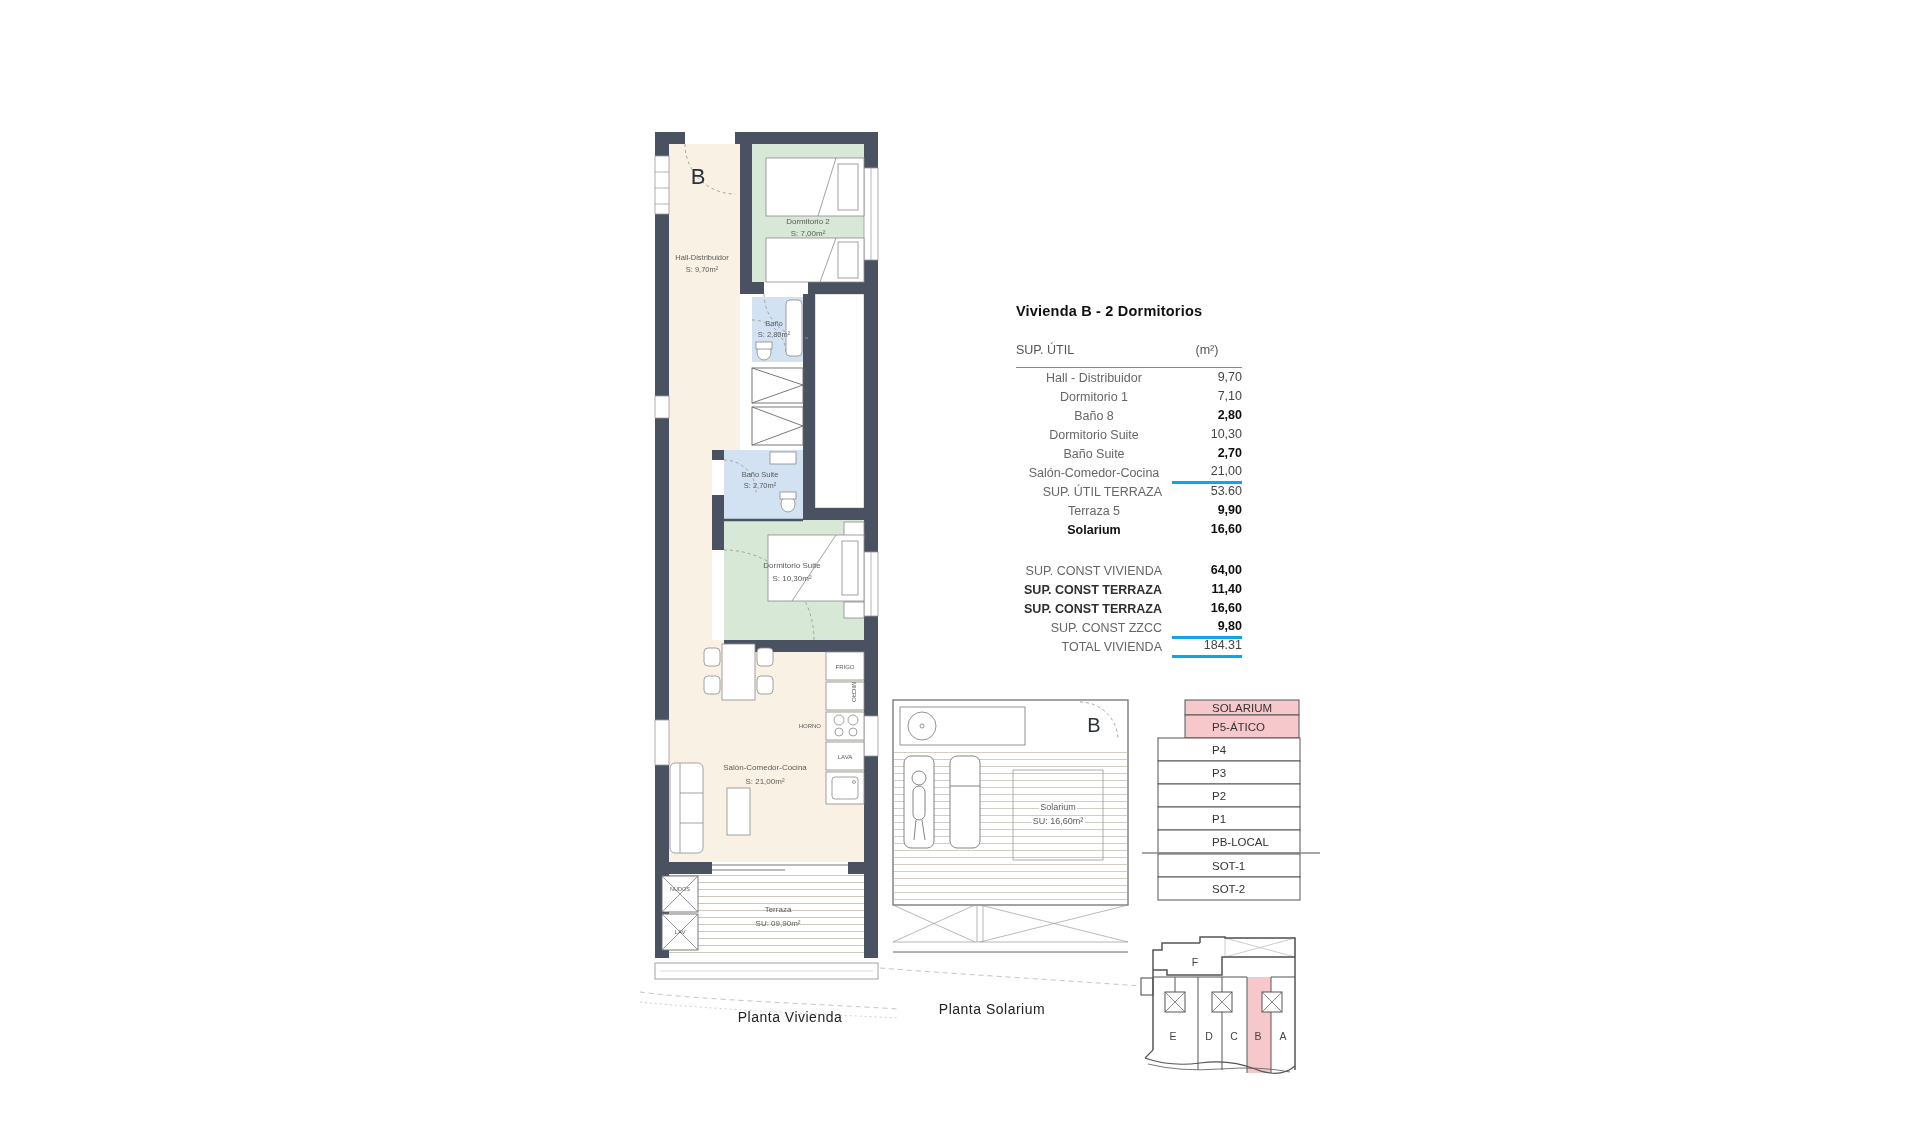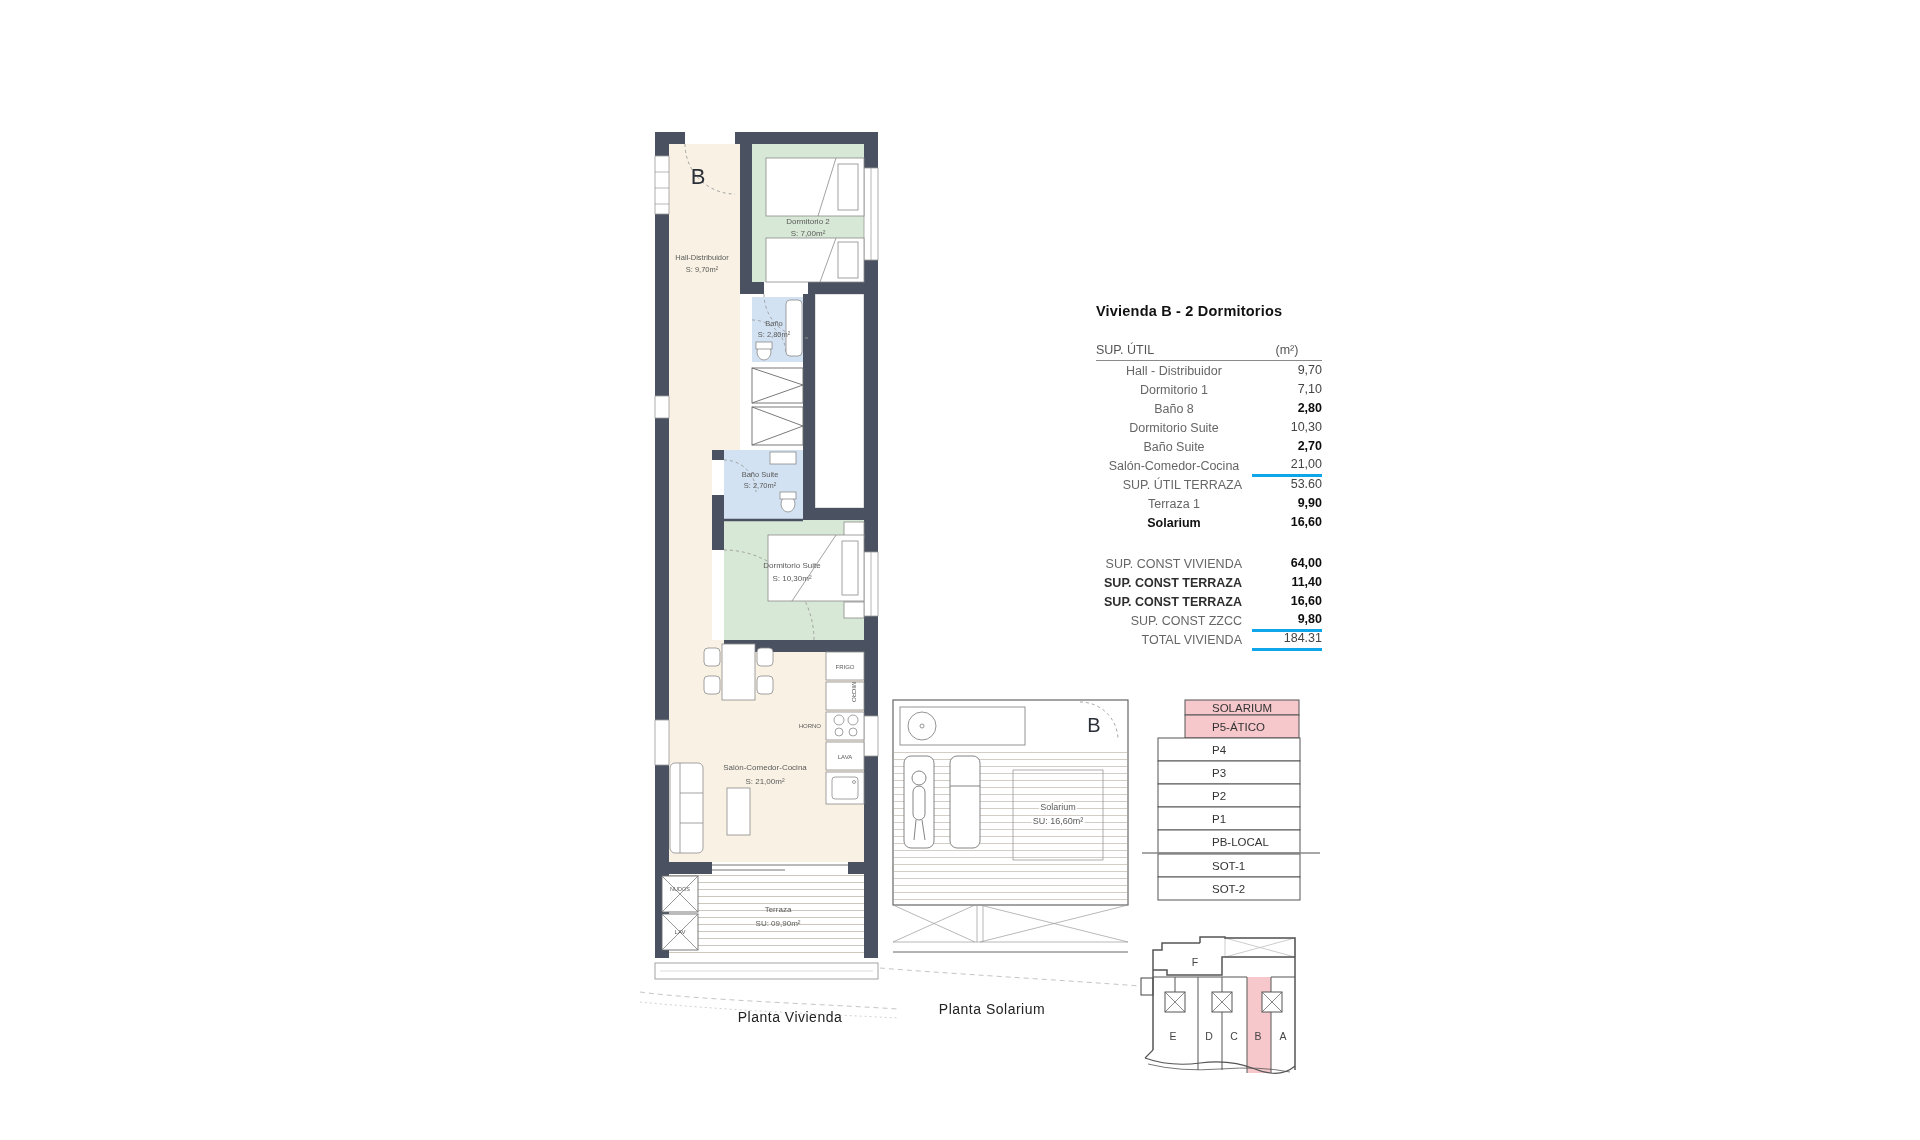--- a/index.html
+++ b/index.html
@@ -1,24 +1,24 @@
 <!DOCTYPE html>
 <html><head>
 <meta charset="utf-8">
 <style>
   html,body{margin:0;padding:0;}
   body{
     width:1920px;height:1140px;position:relative;background:#ffffff;
     font-family:"Liberation Sans", sans-serif;color:#333;overflow:hidden;
   }
   
-  .area-table{position:absolute;left:1096px;top:303px;width:226px;font-size:12.5px;color:#666;}
+  .area-table{position:absolute;left:1016px;top:303px;width:226px;font-size:12.5px;color:#666;}
   .tbl-title{font-weight:bold;color:#111;font-size:14.5px;letter-spacing:.2px;margin-bottom:24px;}
   .tbl-header{display:flex;justify-content:space-between;align-items:flex-end;
-    border-bottom:1px solid #8a8a8a;padding-bottom:3px;color:#555;}
+    border-bottom:1px solid #8a8a8a;padding-bottom:10px;color:#555;}
   .tbl-header .unit{width:70px;text-align:center;}
   .trow{display:flex;height:19px;align-items:center;}
   .trow .lbl{flex:1;white-space:nowrap;text-align:center;}
   .trow .lbl.right{text-align:right;padding-right:10px;}
   .trow .lbl.dark{color:#2e2e2e;font-weight:700;}
   .trow .lbl.bold{color:#111;font-weight:bold;}
   .trow .val{width:70px;text-align:right;color:#444;height:100%;line-height:19px;}
   .trow .val.bold{color:#0d0d0d;font-weight:bold;}
   .trow .val.underline{border-bottom:3px solid #0ea5e9;}
   .tgap{height:22px;}
@@ -272,21 +272,21 @@
     <span class="lbl">Salón-Comedor-Cocina</span>
     <span class="val underline">21,00</span>
   </div>
 
   <div class="trow">
     <span class="lbl right">SUP. ÚTIL TERRAZA</span>
     <span class="val">53.60</span>
   </div>
 
   <div class="trow">
-    <span class="lbl">Terraza 1</span>
+    <span class="lbl">Terraza 5</span>
     <span class="val bold">9,90</span>
   </div>
 
   <div class="trow">
     <span class="lbl bold">Solarium</span>
     <span class="val bold">16,60</span>
   </div>
 <div class="tgap"></div>
   <div class="trow">
     <span class="lbl right">SUP. CONST VIVIENDA</span>

